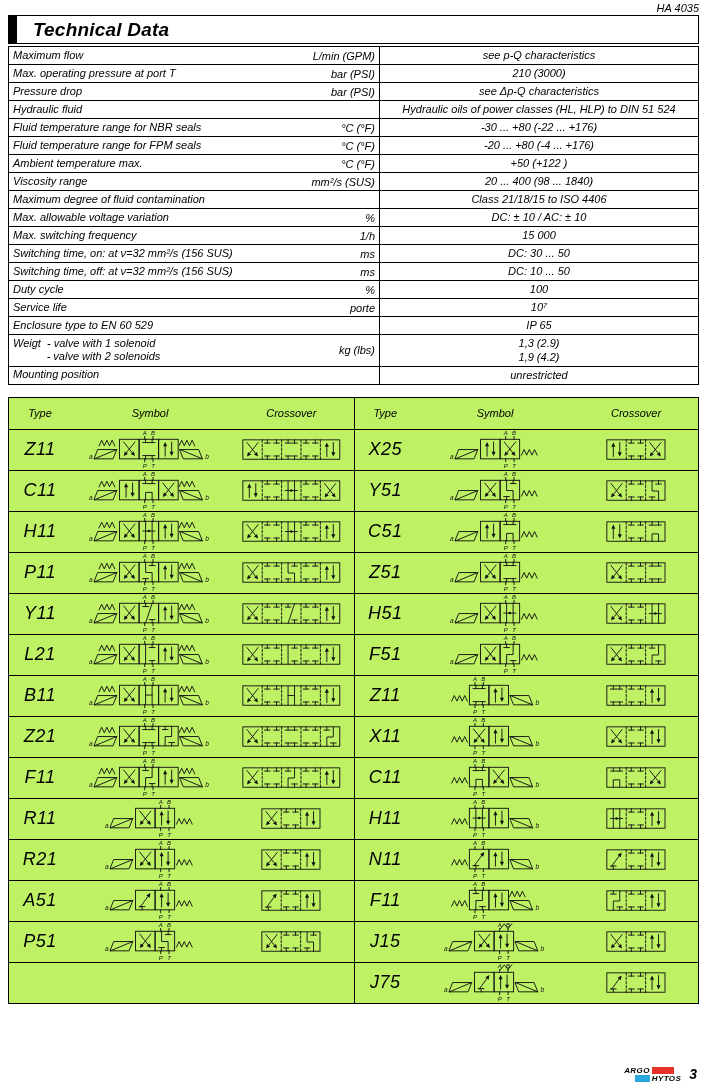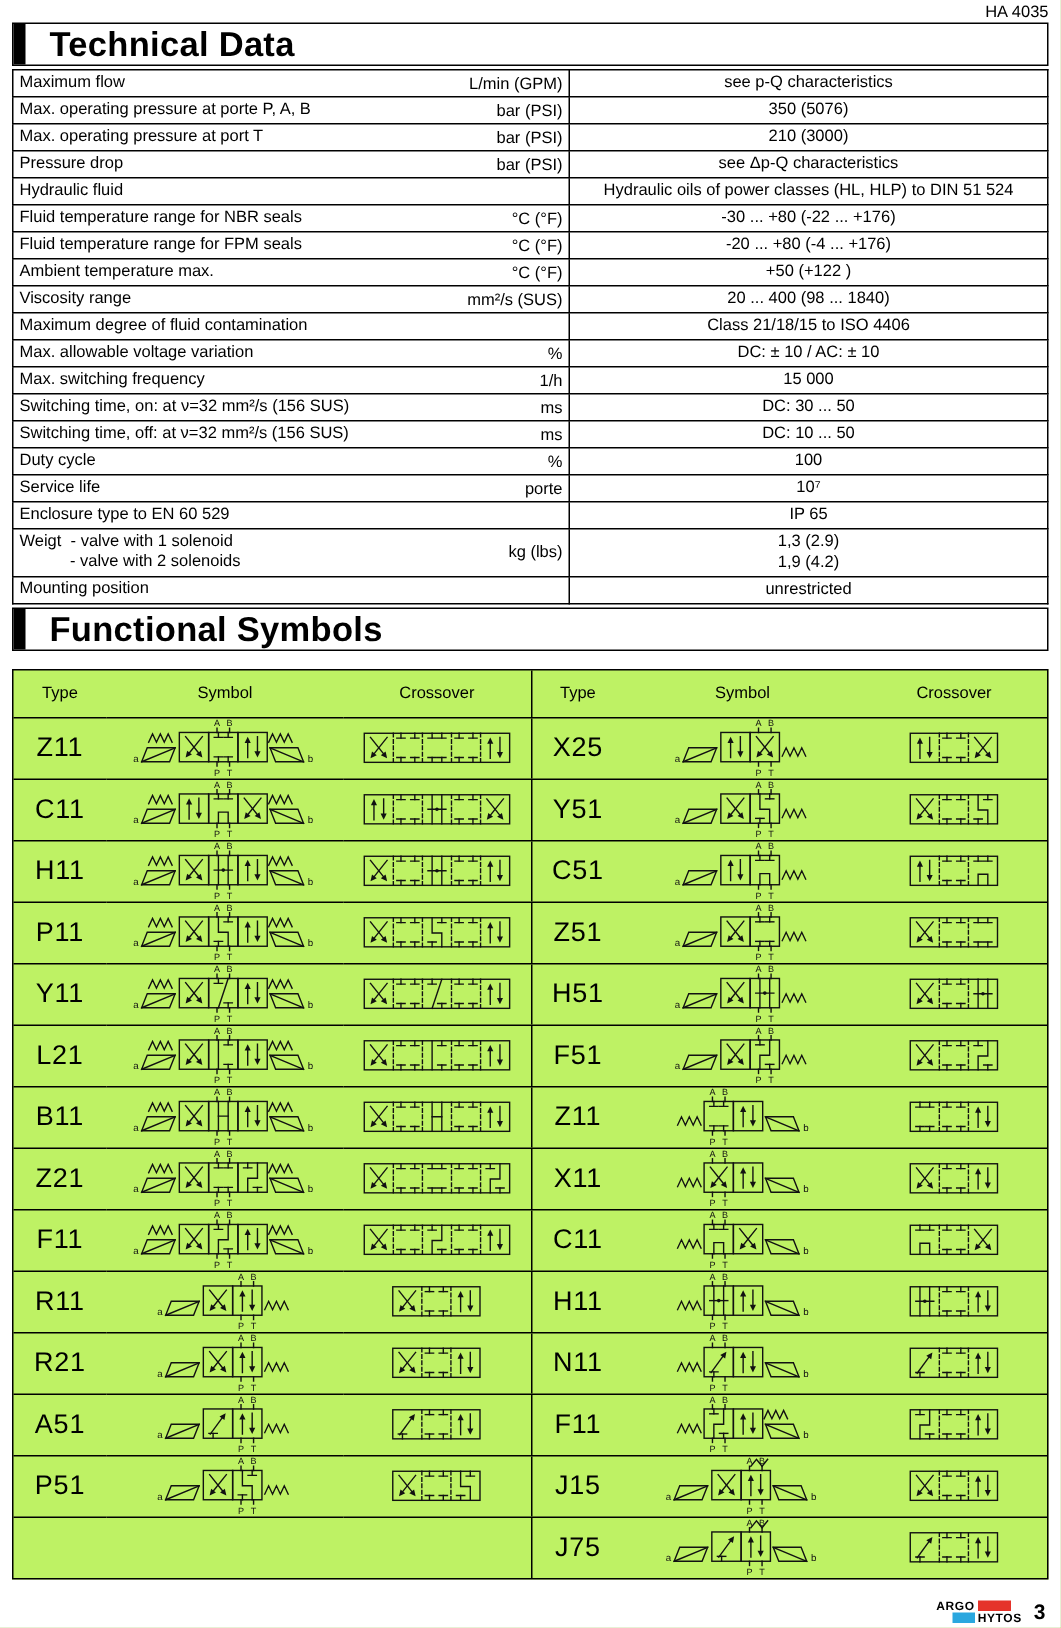--- a/index.html
+++ b/index.html
@@ -1,22 +1,22 @@
 <!DOCTYPE html>
 <html><head>
 <meta charset="utf-8">
 <style>
   html,body{margin:0;padding:0;background:#e9e9e7;}
   .page{width:707px;height:1085px;background:#fff;position:relative;margin:0 auto;
         font-family:"Liberation Sans","DejaVu Sans",sans-serif;color:#000;
-        box-sizing:border-box;padding:2px 8px 16px 8px;overflow:hidden;}
+        box-sizing:border-box;padding:2px 8px 16px 8px;overflow:hidden;font-style:italic;}
   .doc-code{text-align:right;font-size:11px;height:13px;line-height:12px;}
   .tbox{border:1px solid #000;height:27px;display:flex;align-items:center;position:relative;background:#fff;}
   .tbox .bar{position:absolute;left:0;top:0;bottom:0;width:8px;background:#000;}
-  .tbox h1{margin:0 0 0 24px;font-size:23px;font-weight:bold;letter-spacing:.2px;}
+  .tbox h1{margin:0 0 0 24px;font-size:19px;font-weight:bold;letter-spacing:.2px;}
   table.tech{width:100%;border-collapse:collapse;border:1.5px solid #000;margin-top:2px;table-layout:fixed;}
   table.tech td{border:1px solid #000;font-size:11px;padding:1px 4px;height:15px;vertical-align:middle;}
   table.tech td.c1{width:362px;}
   .lw{display:flex;justify-content:space-between;align-items:center;}
   .lab{white-space:pre-wrap;line-height:1.25;}
   .unit{white-space:nowrap;padding-left:6px;text-align:right;}
   table.tech td.c2{text-align:center;white-space:pre-line;line-height:1.3;}
   .fs-wrap{border:1.5px solid #000;margin-top:12px;display:flex;background:#bef264;justify-content:flex-end;}
   table.half{width:50%;border-collapse:collapse;table-layout:fixed;}
   table.half.right{border-left:1px solid #000;}
@@ -47,29 +47,20 @@
   <table class="tech">
     <tbody>
         <tr>
           <td class="c1">
             <div class="lw">
               <span class="lab">Maximum flow</span>
               <span class="unit">L/min (GPM)</span>
             </div>
           </td>
           <td class="c2">see p-Q characteristics</td>
-        </tr>
-        <tr>
-          <td class="c1">
-            <div class="lw">
-              <span class="lab">Max. operating pressure at porte P, A, B</span>
-              <span class="unit">bar (PSI)</span>
-            </div>
-          </td>
-          <td class="c2">350 (5076)</td>
         </tr>
         <tr>
           <td class="c1">
             <div class="lw">
               <span class="lab">Max. operating pressure at port T</span>
               <span class="unit">bar (PSI)</span>
             </div>
           </td>
           <td class="c2">210 (3000)</td>
         </tr>
@@ -215,24 +206,20 @@
             <div class="lw">
               <span class="lab">Mounting position</span>
               <span class="unit"></span>
             </div>
           </td>
           <td class="c2">unrestricted</td>
         </tr>
       </tbody>
   </table>
 
-  <div class="tbox" style="margin-top:2px;">
-    <div class="bar"></div>
-    <h1>Functional Symbols</h1>
-  </div>
 
   <div class="fs-wrap">
     <table class="half">
       <colgroup>
           <col style="width:62px">
           <col style="width:158px">
           <col>
         </colgroup>
       <thead>
         <tr>

